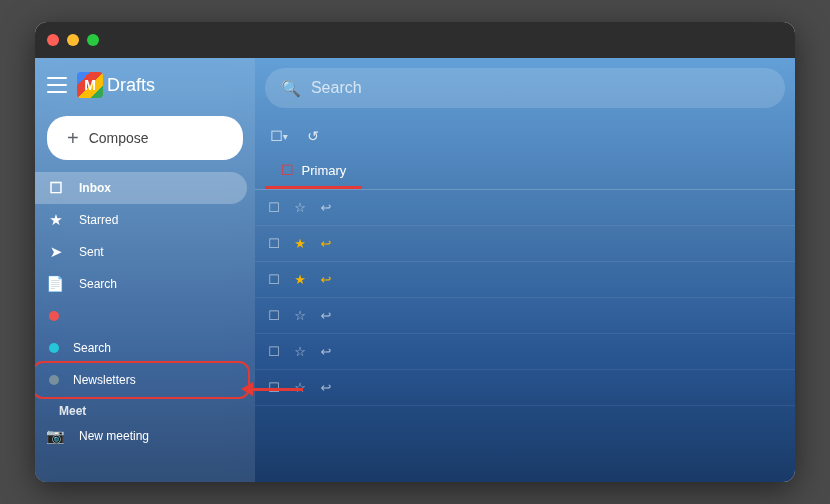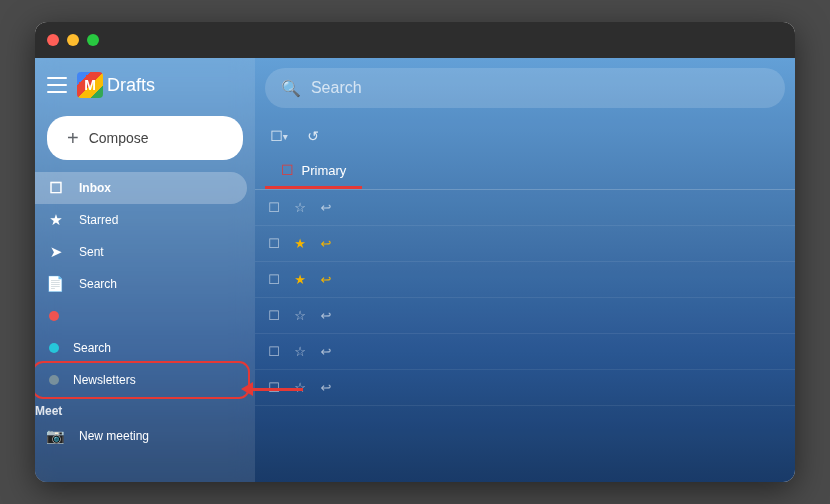--- a/index.html
+++ b/index.html
@@ -149,21 +149,21 @@
       font-size: 15px;
       flex-shrink: 0;
     }
     .nav-label {
       font-size: 12px;
     }
     .section-title {
       color: rgba(255,255,255,0.85);
       font-size: 12px;
       font-weight: 600;
-      padding: 8px 12px 2px 0;
+      padding: 8px 12px 2px 24px;
     }
     
     .gmail-main {
       flex: 1;
       display: flex;
       flex-direction: column;
       background: rgba(255,255,255,0.05);
     }
     .search-bar {
       background: rgba(255,255,255,0.15);

